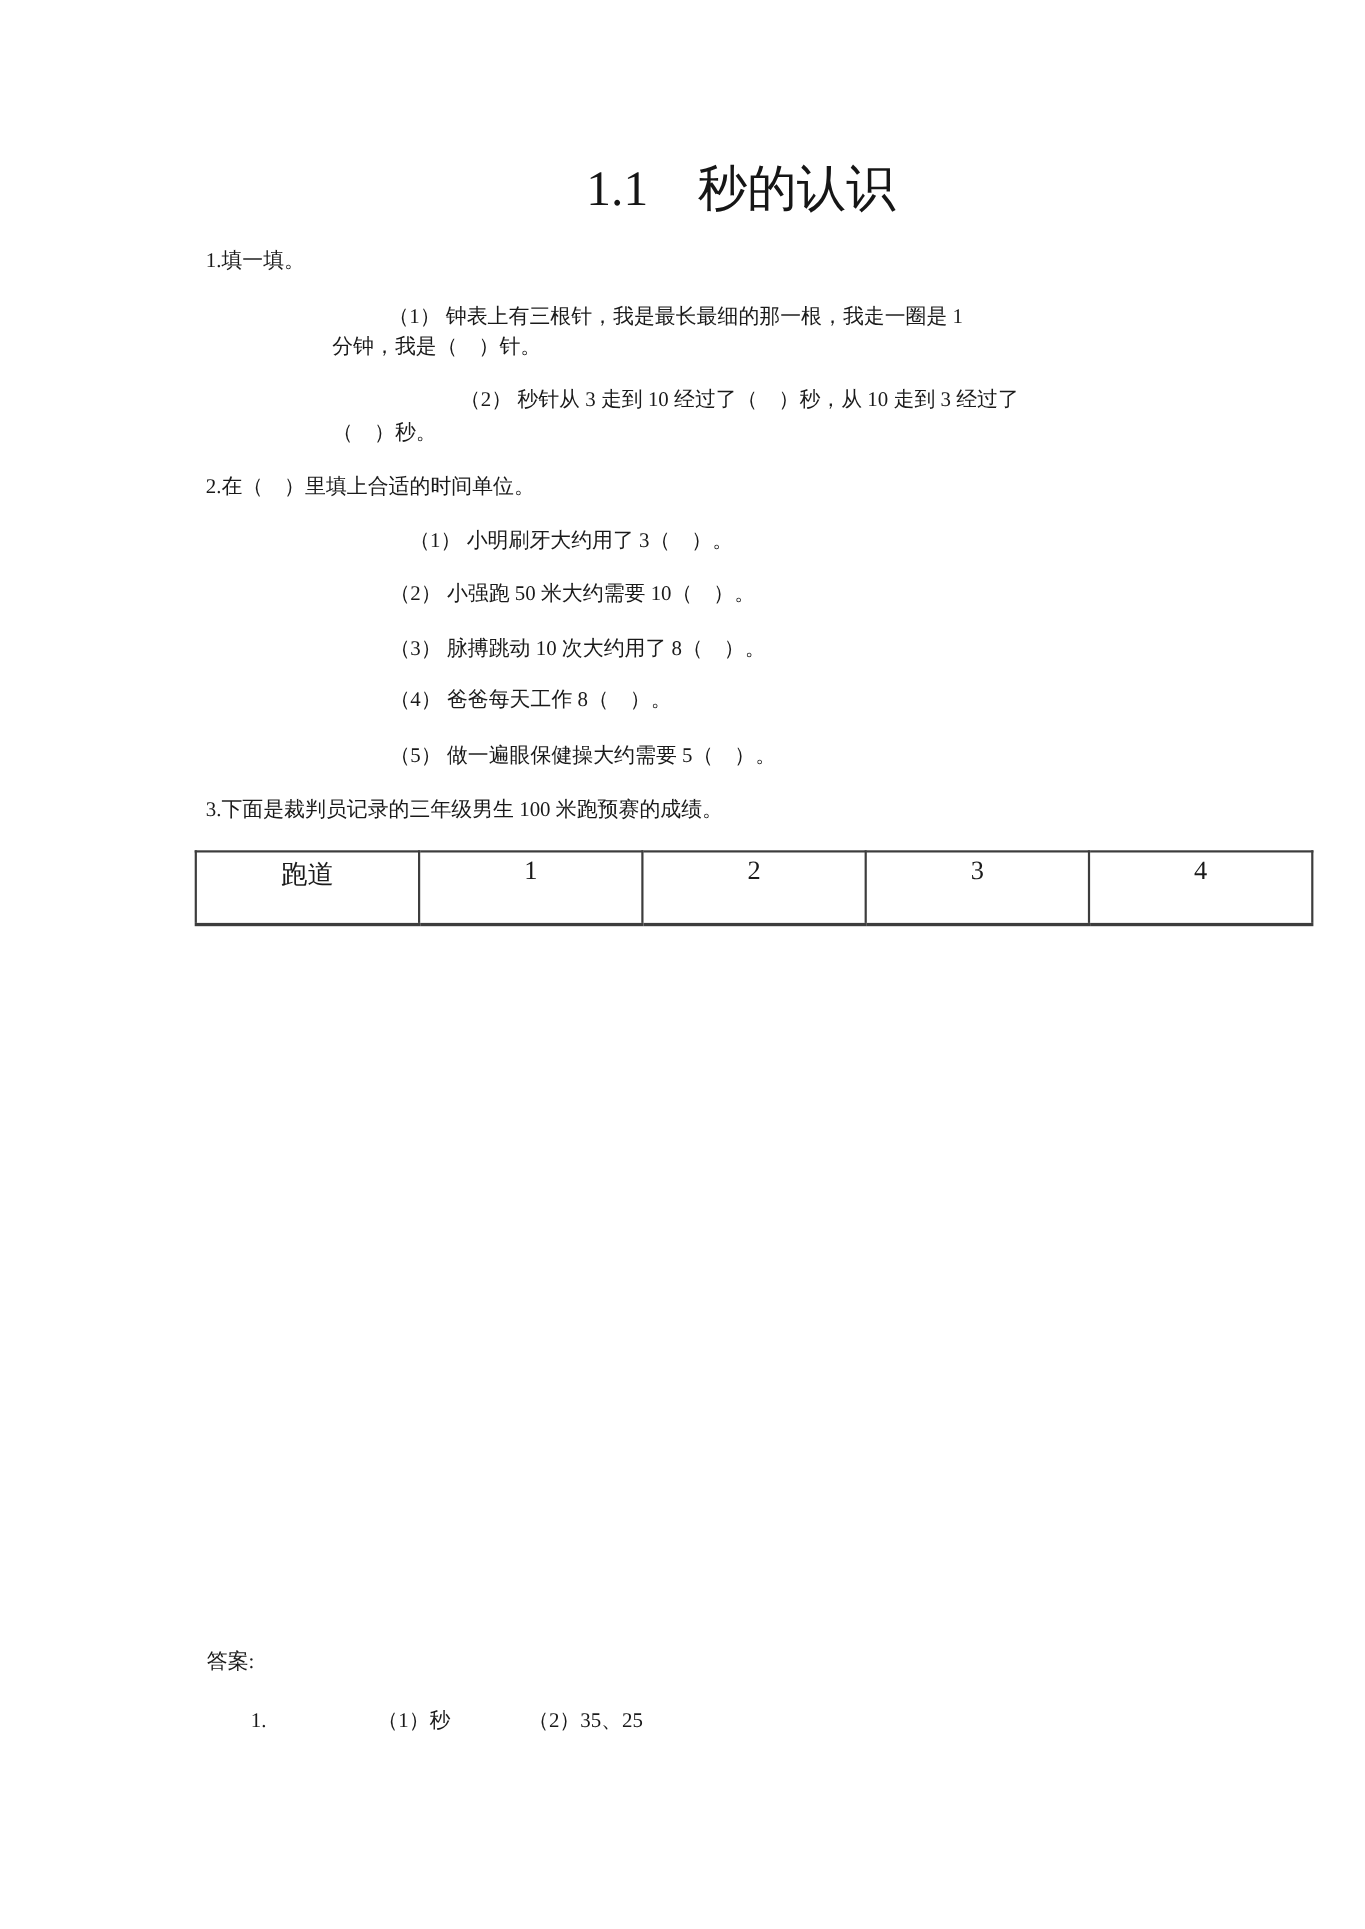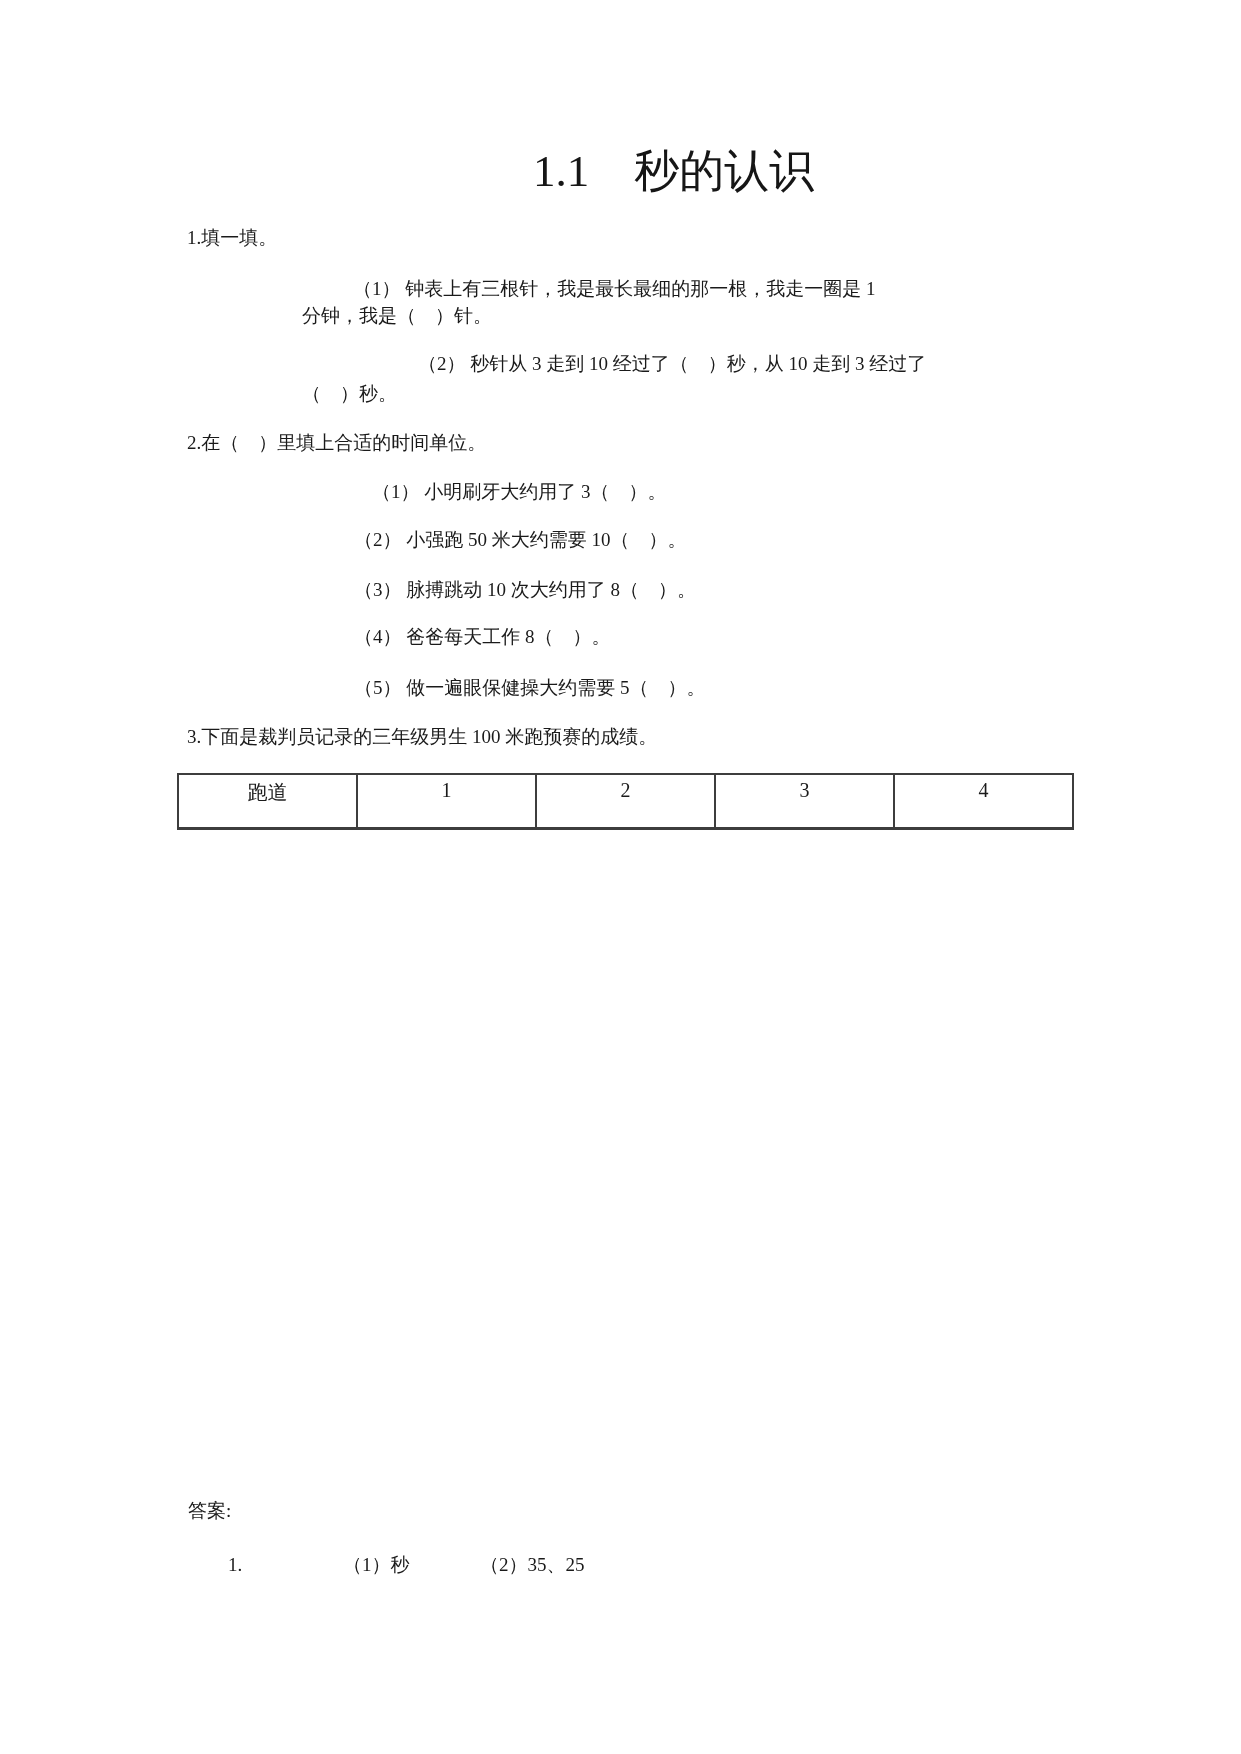--- a/index.html
+++ b/index.html
@@ -31,23 +31,23 @@
   table.score-table {
     position: absolute;
     left: 177px;
     top: 773px;
     border-collapse: collapse;
     table-layout: fixed;
   }
   table.score-table td {
     width: 177px;
     border: 2px solid #3d3d3d;
-    font-size: 20px;
+    font-size: 24px;
     text-align: center;
-    padding: 0;
+    padding: 12px;
     color: #1a1a1a;
   }
   table.score-table tr.row-top td {
     height: 48px;
     vertical-align: top;
     padding-top: 4px;
     border-bottom: 3px solid #3d3d3d;
   }
   table.score-table tr.row-bottom td {
     height: 30px;

